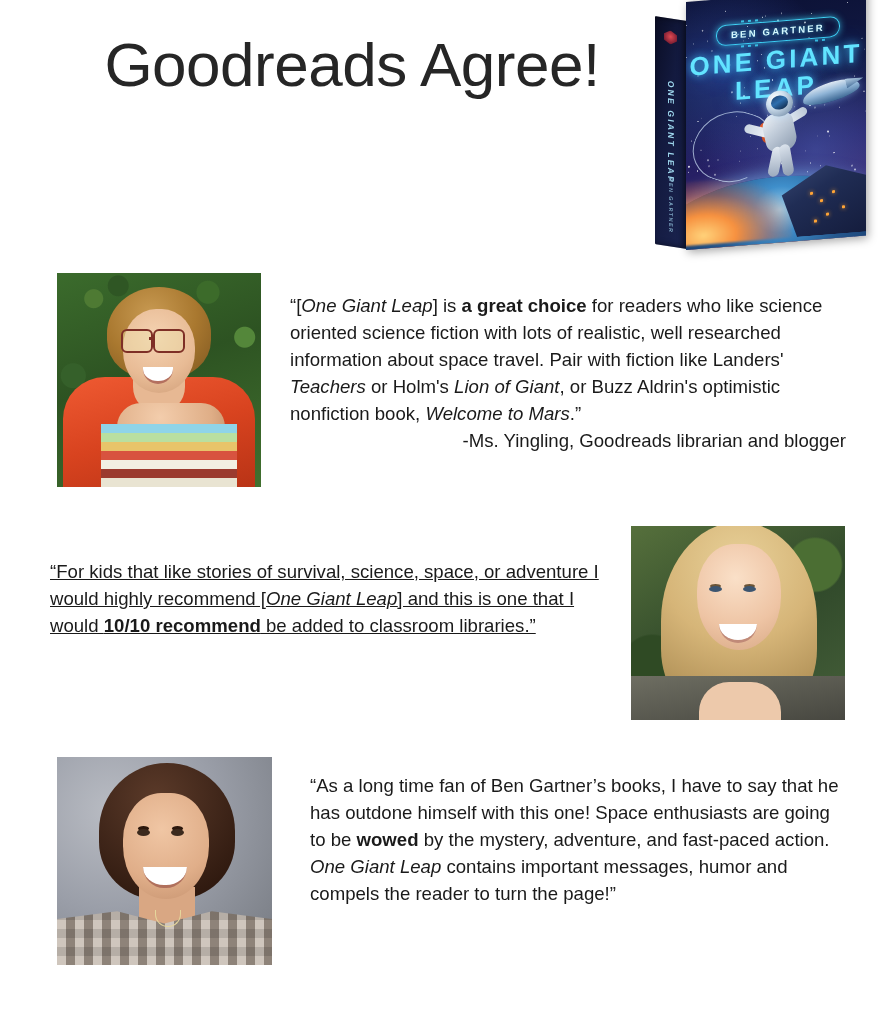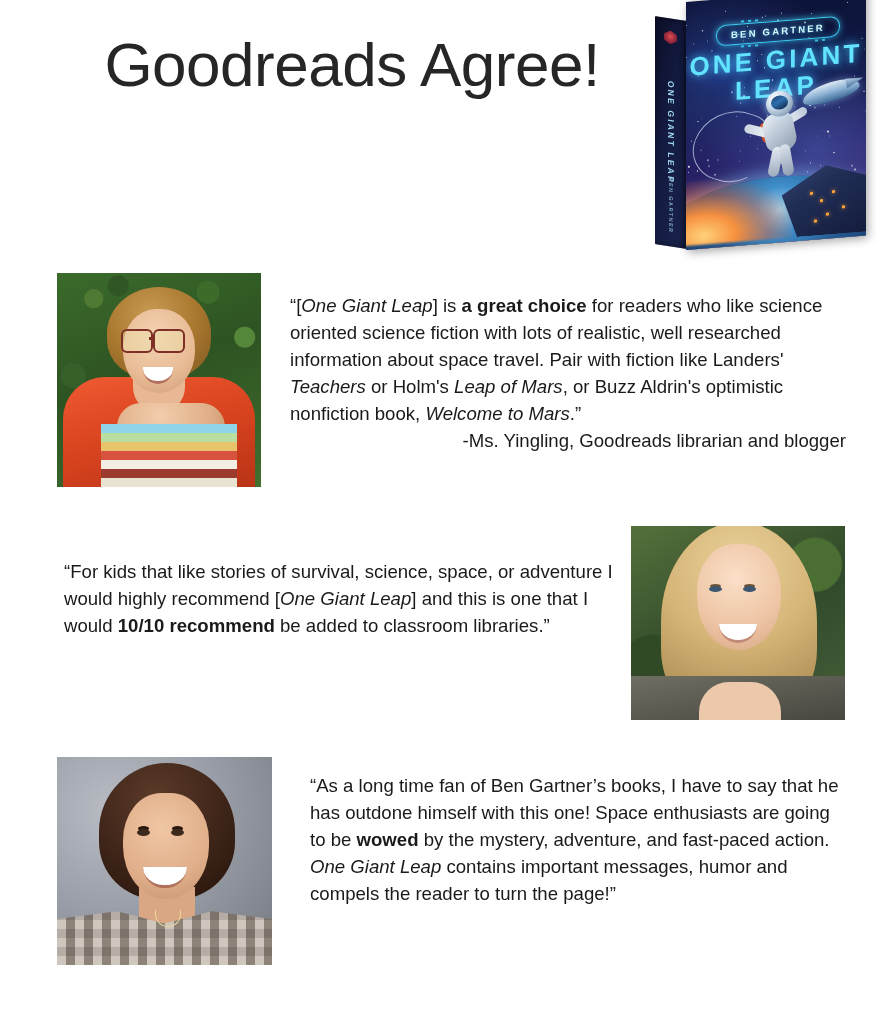--- a/index.html
+++ b/index.html
@@ -556,35 +556,35 @@
     <i style="bottom:54px;background:#8fd4e8"></i>
     <i style="bottom:45px;background:#b9dfa0"></i>
     <i style="bottom:36px;background:#e8c46a"></i>
     <i style="bottom:27px;background:#d8533f"></i>
     <i style="bottom:18px;background:#f2efe2"></i>
     <i style="bottom:9px;background:#9b3b2f"></i>
     <i style="bottom:0px;background:#e9e4d2"></i>
   </div>
 </div>
 <div class="quote" id="quote1" style="left:290px; top:292px; width:556px;">
-  <span class="q">“[<em>One Giant Leap</em>] is <b>a great choice</b> for readers who like science oriented science fiction with lots of realistic, well researched information about space travel. Pair with fiction like Landers' <em>Teachers</em> or Holm's <em>Leap of Mars</em>, or Buzz Aldrin's optimistic nonfiction book, <em>Welcome to Mars</em>.”</span>
+  <span class="q">“[<em>One Giant Leap</em>] is <b>a great choice</b> for readers who like science oriented science fiction with lots of realistic, well researched information about space travel. Pair with fiction like Landers' <em>Teachers</em> or Holm's <em>Lion of Giant</em>, or Buzz Aldrin's optimistic nonfiction book, <em>Welcome to Mars</em>.”</span>
   <span class="byline">-Ms. Yingling, Goodreads librarian and blogger</span>
 </div>
 
 <div class="photo" id="photo2">
   <div class="p2-bg"></div>
   <div class="p2-hair"></div>
   <div class="p2-top"></div>
   <div class="p2-chest"></div>
   <div class="p2-face"></div>
   <div class="p2-eye-l"></div>
     <div class="p2-eye-r"></div>
   <div class="p2-smile"></div>
 </div>
-<div class="quote" id="quote2" style="left:64px; top:558px; width:556px;">
+<div class="quote" id="quote2" style="left:50px; top:558px; width:556px;text-decoration:underline;">
   <span class="q">“For kids that like stories of survival, science, space, or adventure I would highly recommend [<em>One Giant Leap</em>] and this is one that I would <b>10/10 recommend</b> be added to classroom libraries.”</span>
 </div>
 
 <div class="photo" id="photo3">
   <div class="p3-bg"></div>
   <div class="p3-hair"></div>
   <div class="p3-neck"></div>
   <div class="p3-top"></div>
   <div class="p3-necklace"></div>
   <div class="p3-face"></div>

